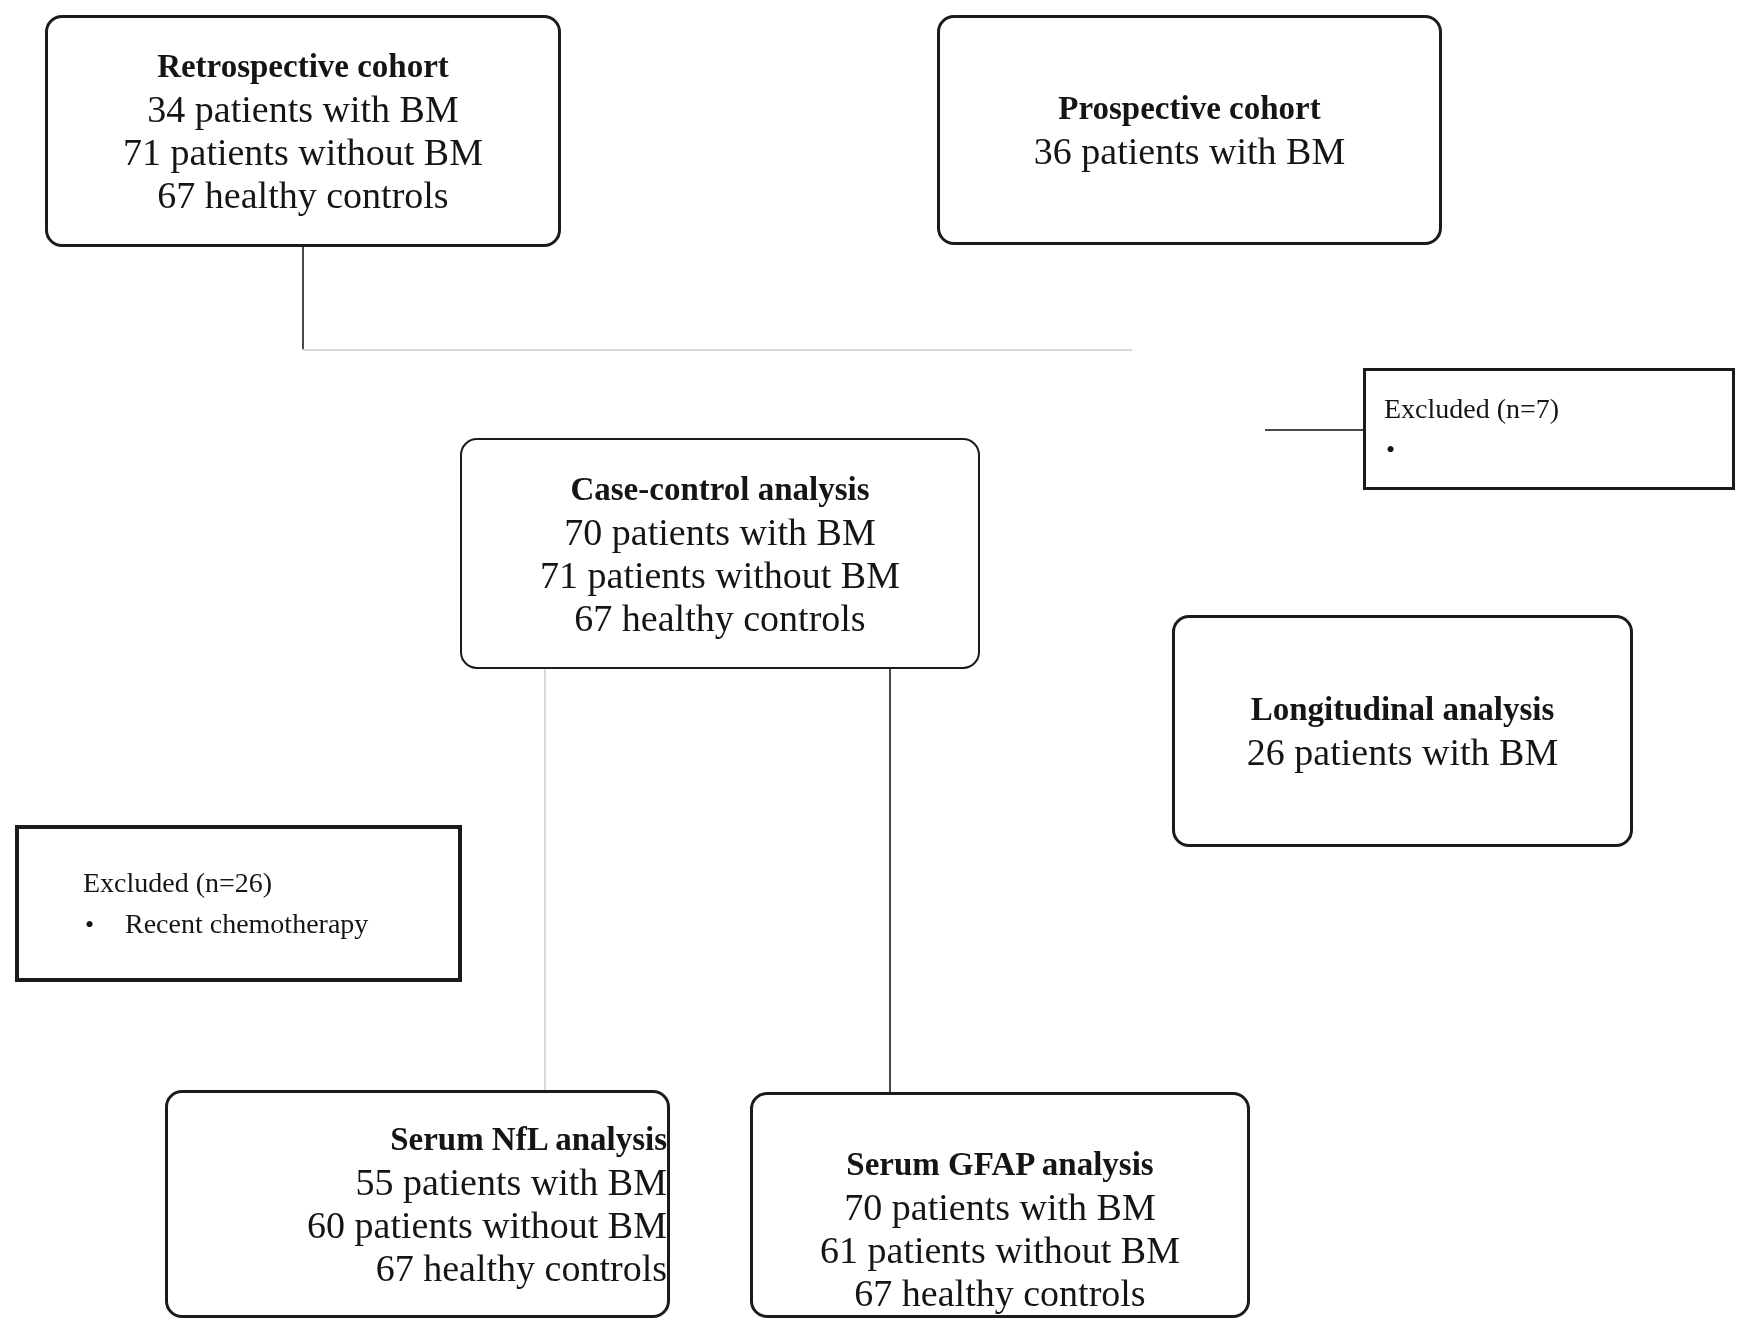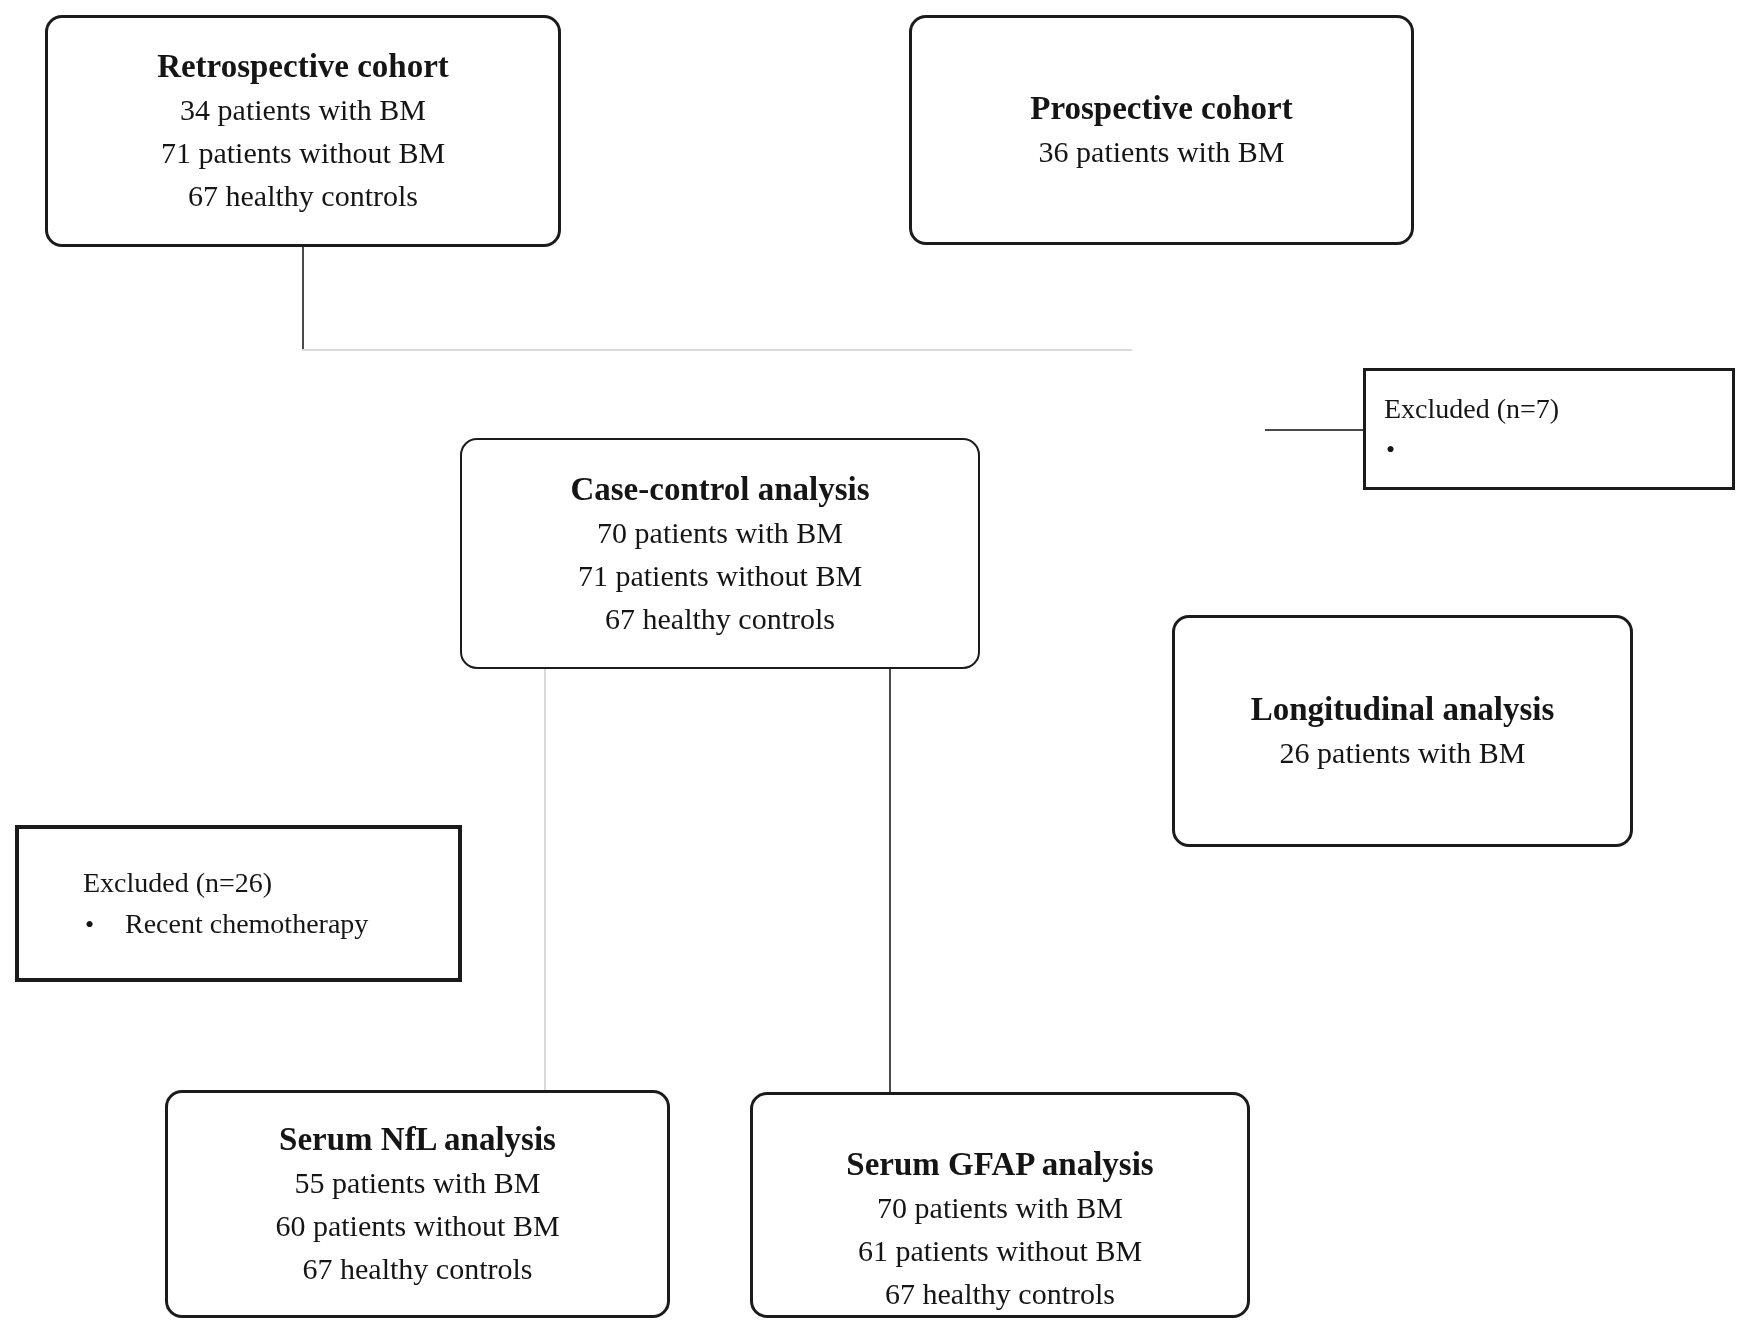--- a/index.html
+++ b/index.html
@@ -28,21 +28,21 @@
     justify-content:center;
   }
   .box.centered{align-items:center;text-align:center;border-radius:17px;}
   .box-title{
     font-size:33px;
     font-weight:bold;
     line-height:43px;
     white-space:nowrap;
   }
   .box-line{
-    font-size:30px;
+    font-size:38px;
     line-height:43px;
     white-space:nowrap;
   }
   .excluded{
     font-size:28px;
     line-height:41px;
     justify-content:center;
     align-items:flex-start;
     text-align:left;
   }
@@ -55,26 +55,26 @@
     font-size:26px;
   }
   .connector{position:absolute;}
   .connector.v{width:2px;}
   .connector.h{height:2px;}
   .connector.dark{background:var(--line-dark);}
   .connector.light{background:var(--line-light);}
 
   
   #box-retro{left:45px;top:15px;width:516px;height:232px;}
-  #box-prospective{left:909px;top:15px;width:505px;height:230px;}
+  #box-prospective{left:937px;top:15px;width:505px;height:230px;}
   #box-case-control{left:460px;top:438px;width:520px;height:231px;border-width:2px;}
   #box-excluded-followup{left:1363px;top:368px;width:372px;height:122px;}
   #box-longitudinal{left:1172px;top:615px;width:461px;height:232px;}
   #box-excluded-chemo{left:15px;top:825px;width:447px;height:157px;border-width:4px;padding-left:46px;}
-  #box-serum-nfl{left:165px;top:1090px;width:505px;height:228px;}
+  #box-serum-nfl{left:165px;top:1090px;width:505px;height:228px;align-items:flex-end;}
   #box-serum-gfap{left:750px;top:1092px;width:500px;height:226px;justify-content:flex-end;}
 
   #line-retro-down{left:302px;top:247px;height:103px;}
   #line-cohorts-horizontal{left:302px;top:349px;width:830px;}
   #line-excluded-followup{left:1265px;top:429px;width:98px;}
   #line-to-nfl{left:544px;top:669px;height:421px;}
   #line-to-gfap{left:889px;top:669px;height:423px;}
 </style>
 </head>
 <body>

